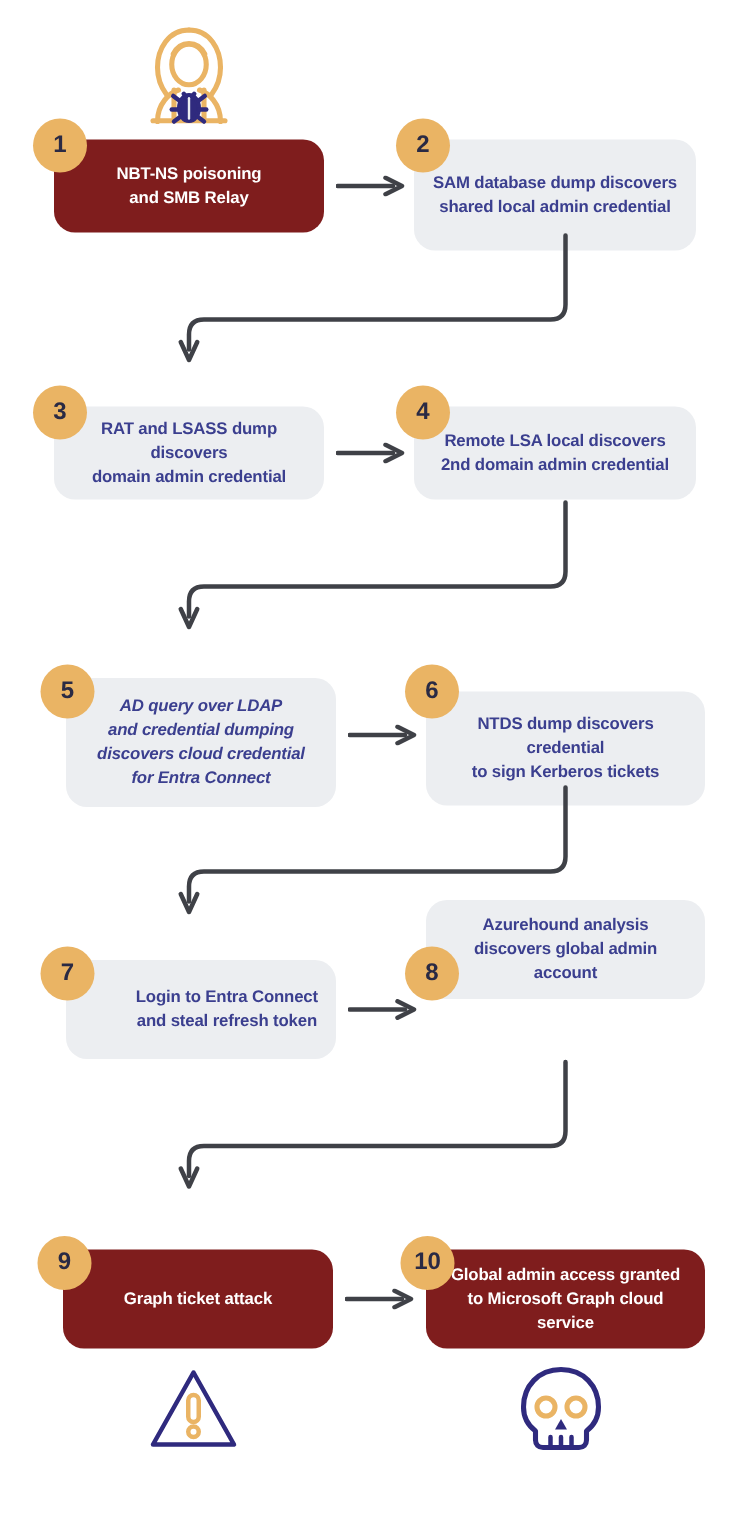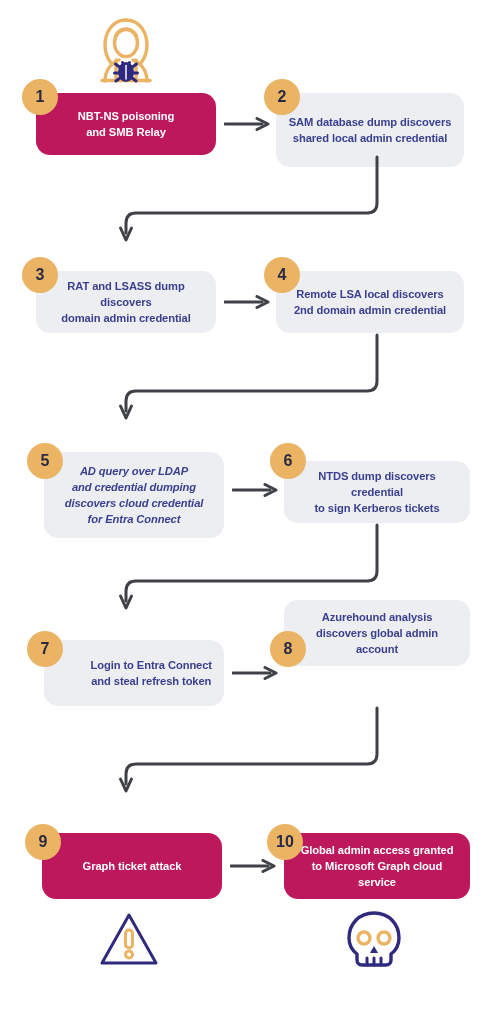--- a/index.html
+++ b/index.html
@@ -31,21 +31,21 @@
     font-size: 11.2px;
     line-height: 1.45;
     font-weight: 700;
     letter-spacing: -0.1px;
   }
   .node.light {
     background: #eceef1;
     color: #3b3f8f;
   }
   .node.dark {
-    background: #be185d;
+    background: #7f1d1d;
     color: #ffffff;
     align-items: center;
   }
   .node .label {
     white-space: pre-line;
     display: block;
   }
 
   
   .badge {
@@ -188,21 +188,21 @@
   </div>
   <div class="badge" style="left:27px; top:443px;">5</div>
 
   <div class="h-arrow" style="left:232px; top:483px; width:48px;">
     <svg width="48" height="14" viewBox="0 0 48 14">
       <path d="M1 7 L38 7" stroke="#3f4147" stroke-width="3" stroke-linecap="round" fill="none"></path>
       <path d="M33 1.5 L44 7 L33 12.5" stroke="#3f4147" stroke-width="3" stroke-linecap="round" stroke-linejoin="round" fill="none"></path>
     </svg>
   </div>
 
-  <div class="node light" style="left:284px; top:461px; width:186px; height:62px;">
+  <div class="node light" style="left:284px; top:461px; width:186px; height:76px;">
     <span class="label">NTDS dump discovers credential
 to sign Kerberos tickets</span>
   </div>
   <div class="badge" style="left:270px; top:443px;">6</div>
 
   <div class="elbow" style="left:118px; top:523px; width:270px; height:92px;">
     <svg width="270" height="92" viewBox="0 0 270 92">
       <path d="M259 2 L259 48 Q259 58 249 58 L18 58 Q8 58 8 68 L8 78" stroke="#3f4147" stroke-width="3" fill="none" stroke-linecap="round"></path>
       <path d="M2.5 73 L8 85 L13.5 73" stroke="#3f4147" stroke-width="3" fill="none" stroke-linecap="round" stroke-linejoin="round"></path>
     </svg>

